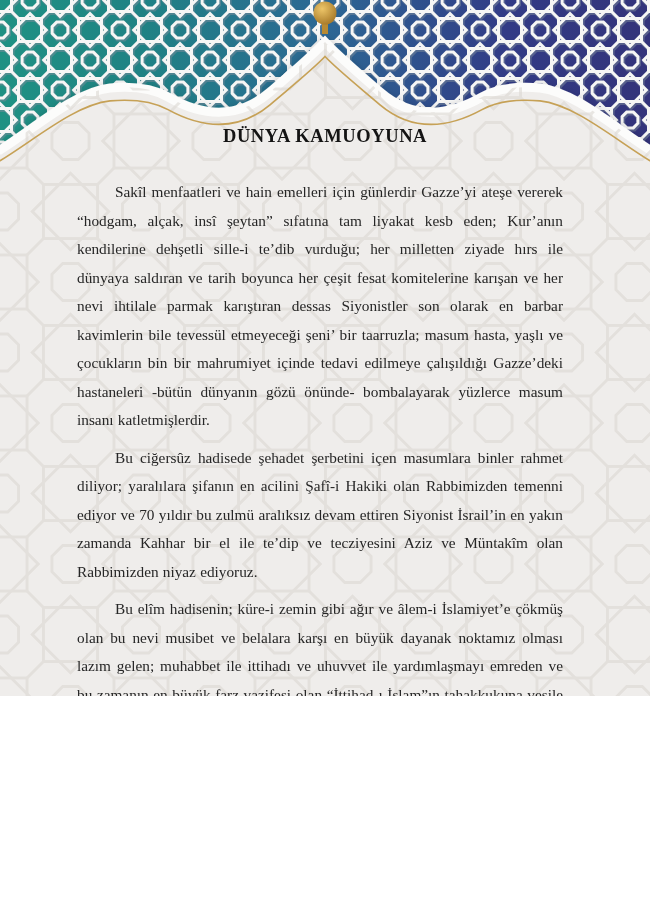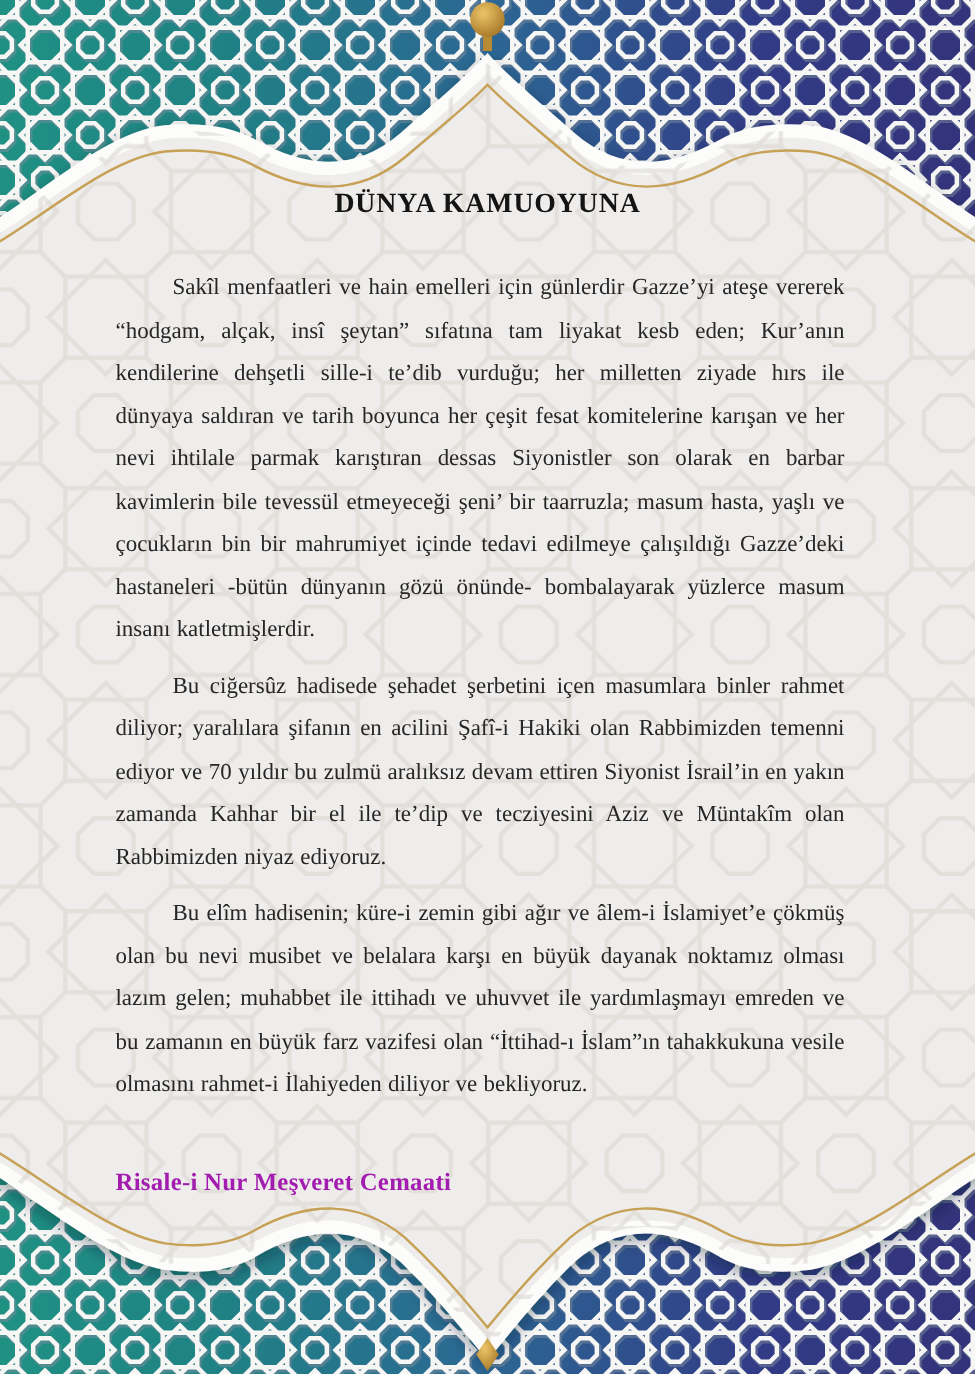--- a/index.html
+++ b/index.html
@@ -1,17 +1,17 @@
 <!DOCTYPE html>
 <html><head>
 <meta charset="utf-8">
 <style>
   html,body{margin:0;padding:0;background:#ffffff;}
   #stage{
-    position:relative;width:650px;height:916px;overflow:hidden;
+    position:relative;width:650px;height:696px;overflow:hidden;
     font-family:"Liberation Serif", serif;
   }
   #stage svg.bg{position:absolute;left:0;top:0;}
   .doc{
     position:absolute;left:77px;right:77px;top:126px;
     color:#262626;
   }
   .doc-title{
     font-size:18.5px;font-weight:bold;text-align:center;
     letter-spacing:.6px;color:#141414;margin:0 0 31px 0;

